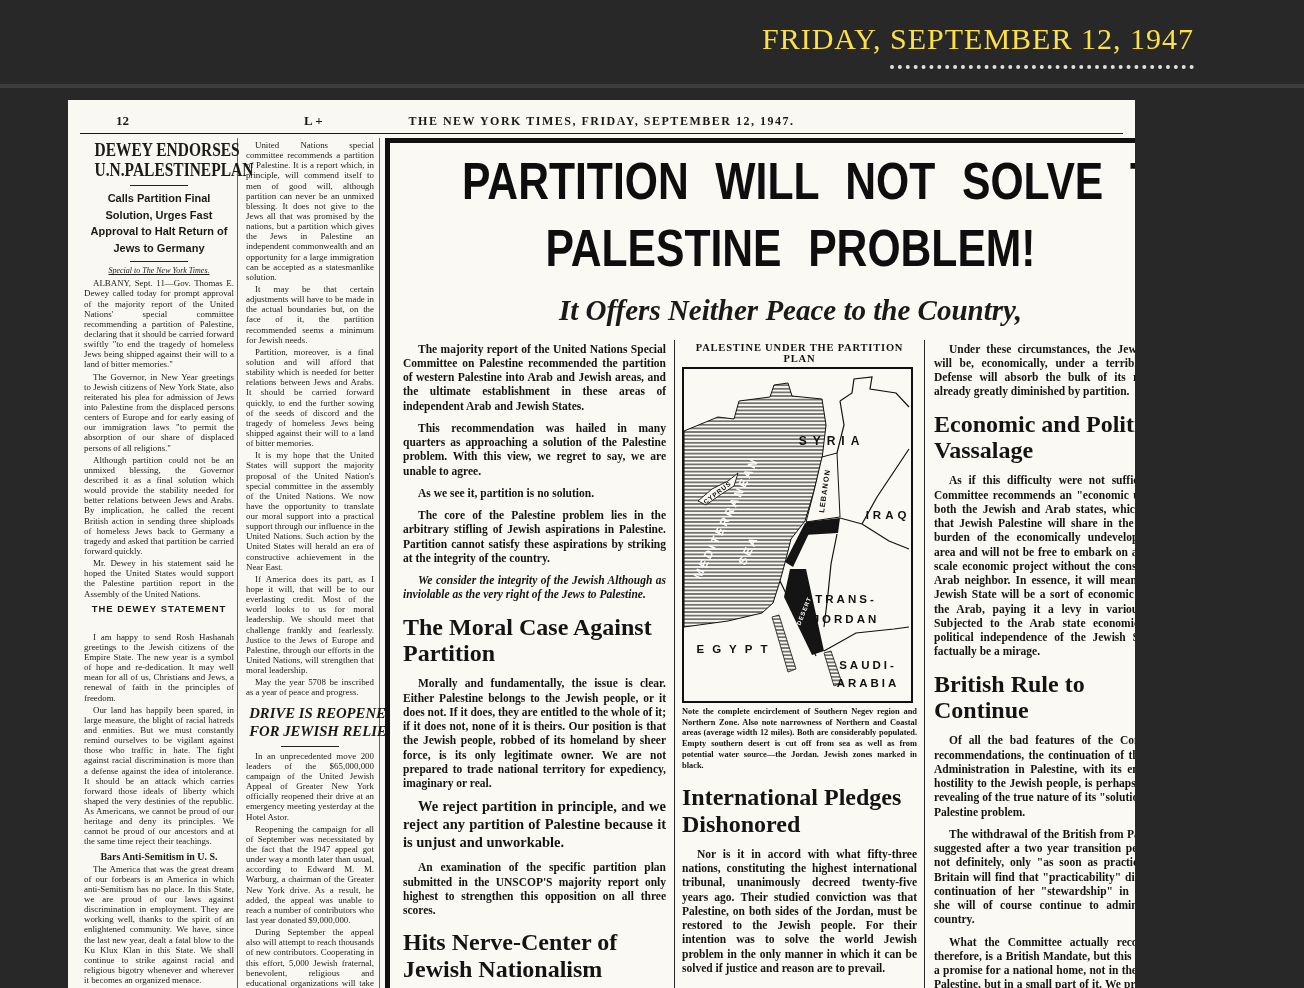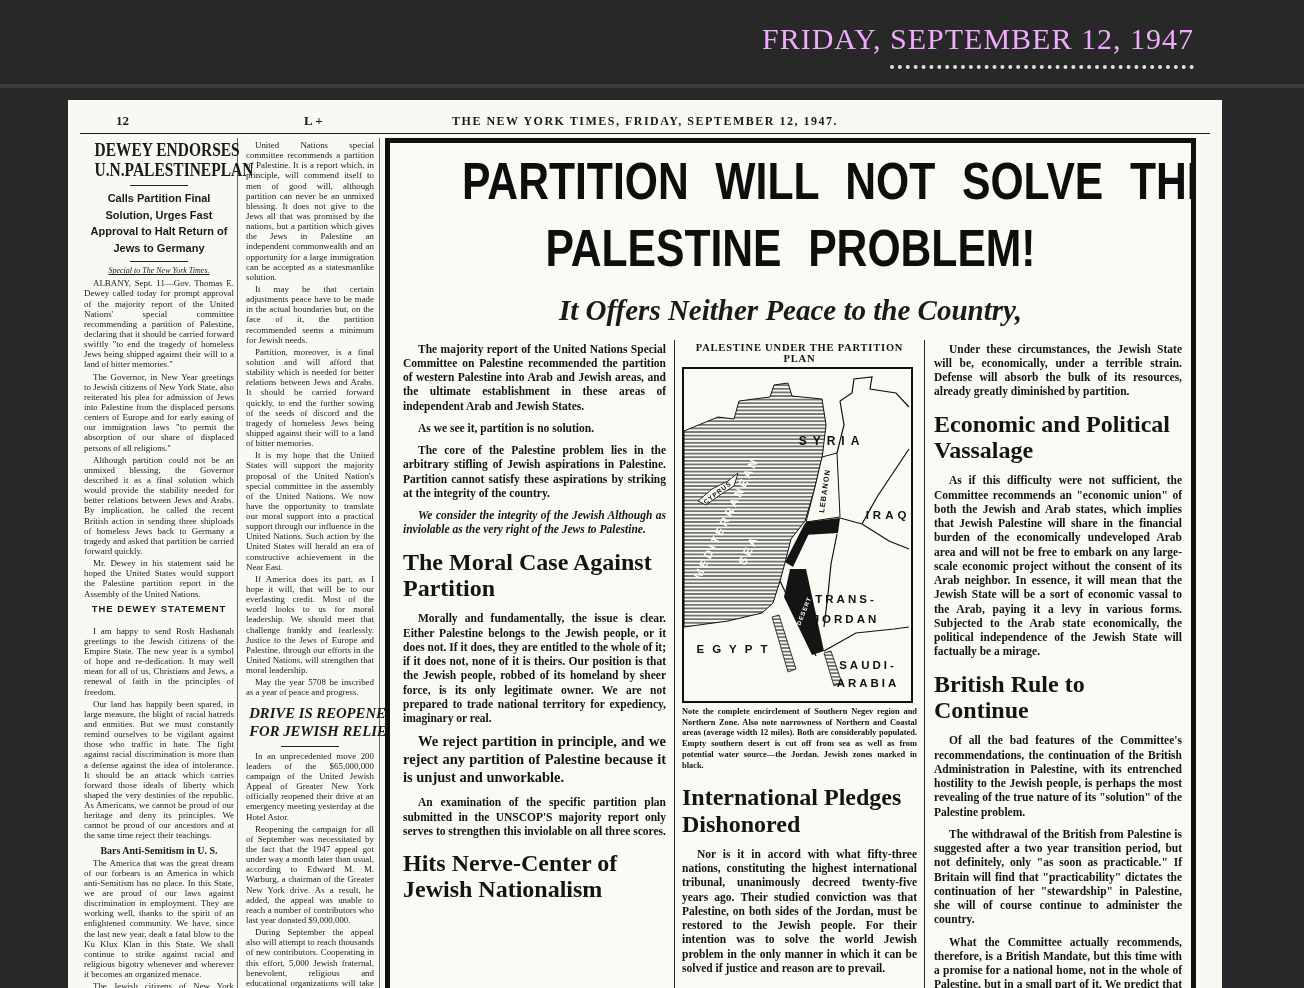--- a/index.html
+++ b/index.html
@@ -11,27 +11,27 @@
     font-family: "Liberation Serif", serif;
   }
   
   .topbar {
     position:absolute; top:0; left:0; width:100%; height:88px;
     background:#282828; border-bottom:4px solid #3d3d3d;
   }
   .date {
     position:absolute; left:762px; top:22px;
     font-family:"Liberation Serif", serif;
-    font-size:30px; color:#f0abfc; letter-spacing:1px; white-space:nowrap;
+    font-size:30px; color:#fde047; letter-spacing:1px; white-space:nowrap;
   }
   .date .dotted { display:inline-block; border-bottom:4px dotted #e0e0e0; padding-bottom:9px; }
 
   
   .page {
-    position:absolute; left:68px; top:100px; width:1154px; height:888px;
+    position:absolute; left:68px; top:100px; width:1067px; height:888px;
     background:#faf8f2; overflow:hidden; color:#1a1a1a;
   }
   .ph-num { position:absolute; left:48px; top:13px; font:bold 13px "Liberation Serif",serif; }
   .ph-ed  { position:absolute; left:236px; top:13px; font:bold 13px "Liberation Serif",serif; }
   .masthead {
     position:absolute; left:0; right:0; top:14px; text-align:center;
     font:bold 12px "Liberation Serif",serif; letter-spacing:1.5px;
   }
   .headrule { position:absolute; left:12px; right:12px; top:33px; border-top:1.5px solid #1a1a1a; }
 
@@ -41,21 +41,21 @@
   .col { position:absolute; top:40px; }
   .col1 { left:16px; width:150px; }
   .col2 { left:178px; width:128px; }
 
   .np-h1 { font:bold 18px "Liberation Serif",serif; text-align:center; line-height:1.12;
            white-space:nowrap; transform:scaleX(0.86); transform-origin:center top; }
   .shortrule  { width:58px; margin:5px auto 4px; border-top:1.5px solid #222; }
   .np-deck { font:bold 11px "Liberation Sans",sans-serif; text-align:center; line-height:1.5; margin:2px 0 4px; }
   .np-credit { font:italic 8px "Liberation Serif",serif; text-align:center; margin:3px 0 3px;text-decoration:underline; }
   .np-text p { font-size:8.9px; line-height:1.14; text-align:justify; text-indent:9px; margin:0 0 2px; }
-  .np-sub  { font:bold 9.5px "Liberation Sans",sans-serif; text-align:center; letter-spacing:1px; margin:4px 0 12px; }
+  .np-sub  { font:bold 9.5px "Liberation Sans",sans-serif; text-align:center; letter-spacing:1px; margin:4px 0 18px; }
   .np-sub2 { font:bold 10px "Liberation Serif",serif; text-align:center; margin:4px 0 2px; }
   .np-h2 { font:bold italic 15.5px "Liberation Serif",serif; text-align:center; line-height:1.2;
            white-space:nowrap; transform:scaleX(0.95); transform-origin:center top; }
 
   
   .ad {
     position:absolute; left:317px; top:38px; width:811px; height:850px;
     background:#fbf9f3; border:5px solid #101010; border-bottom:none; overflow:hidden;
   }
   .ad-h1 {
@@ -116,21 +116,21 @@
     <div class="np-sub2">Bars Anti-Semitism in U. S.</div>
     <div class="np-text">
         <p>The America that was the great dream of our forbears is an America in which anti-Semitism has no place. In this State, we are proud of our laws against discrimination in employment. They are working well, thanks to the spirit of an enlightened community. We have, since the last new year, dealt a fatal blow to the Ku Klux Klan in this State. We shall continue to strike against racial and religious bigotry whenever and wherever it becomes an organized menace.</p>
         <p>The Jewish citizens of New York naturally face the new year with continued anxiety about the fate of the Jews in Europe and the ultimate decision on Palestine. Their anxiety is shared by the great majority of their Christian neighbors. Almost two and a half years after the end of the European war, several hundred thousands of Jews are still numbered among the displaced of the earth. The survivors, among the victims of the greatest orgy of organized cruelty in history, are still without homes or the means of normal living.</p>
       </div>
   </div>
 
   <div class="col col2">
     <div class="np-text">
         <p>United Nations special committee recommends a partition of Palestine. It is a report which, in principle, will commend itself to men of good will, although partition can never be an unmixed blessing. It does not give to the Jews all that was promised by the nations, but a partition which gives the Jews in Palestine an independent commonwealth and an opportunity for a large immigration can be accepted as a statesmanlike solution.</p>
-        <p>It may be that certain adjustments peace have to be made in the actual boundaries but, on the face of it, the partition recommended seems a minimum for Jewish needs.</p>
+        <p>It may be that certain adjustments will have to be made in the actual boundaries but, on the face of it, the partition recommended seems a minimum for Jewish needs.</p>
         <p>Partition, moreover, is a final solution and will afford that stability which is needed for better relations between Jews and Arabs. It should be carried forward quickly, to end the further sowing of the seeds of discord and the tragedy of homeless Jews being shipped against their will to a land of bitter memories.</p>
         <p>It is my hope that the United States will support the majority proposal of the United Nation's special committee in the assembly of the United Nations. We now have the opportunity to translate our moral support into a practical support through our influence in the United Nations. Such action by the United States will herald an era of constructive achievement in the Near East.</p>
         <p>If America does its part, as I hope it will, that will be to our everlasting credit. Most of the world looks to us for moral leadership. We should meet that challenge frankly and fearlessly. Justice to the Jews of Europe and Palestine, through our efforts in the United Nations, will strengthen that moral leadership.</p>
         <p>May the year 5708 be inscribed as a year of peace and progress.</p>
       </div>
     <div style="margin-top:6px;"></div>
     <div class="np-h2">DRIVE IS REOPENED</div>
     <div class="np-h2">FOR JEWISH RELIEF</div>
     <div class="shortrule"></div>
     <div class="np-text">
@@ -147,31 +147,32 @@
     <div class="ad-h1">PALESTINE PROBLEM!</div>
     <div class="ad-h2">
       <div>It Offers Neither Peace to the Country,</div>
     </div>
 
     <div class="ad-cols">
 
       <div class="ad-col ac-left">
         <div>
             <p>The majority report of the United Nations Special Committee on Palestine recommended the partition of western Palestine into Arab and Jewish areas, and the ultimate establishment in these areas of independent Arab and Jewish States.</p>
+            <p>This recommendation was hailed in many quarters as approaching a solution of the Palestine problem. With this view, we regret to say, we are unable to agree.</p>
             <p>As we see it, partition is no solution.</p>
             <p>The core of the Palestine problem lies in the arbitrary stifling of Jewish aspirations in Palestine. Partition cannot satisfy these aspirations by striking at the integrity of the country.</p>
           </div>
         <p class="pullquote">We consider the integrity of the Jewish Although as inviolable as the very right of the Jews to Palestine.</p>
         <div class="ad-sech">The Moral Case Against Partition</div>
         <div>
             <p>Morally and fundamentally, the issue is clear. Either Palestine belongs to the Jewish people, or it does not. If it does, they are entitled to the whole of it; if it does not, none of it is theirs. Our position is that the Jewish people, robbed of its homeland by sheer force, is its only legitimate owner. We are not prepared to trade national territory for expediency, imaginary or real.</p>
           </div>
         <p class="reject">We reject partition in principle, and we reject any partition of Palestine because it is unjust and unworkable.</p>
         <div>
-            <p>An examination of the specific partition plan submitted in the UNSCOP'S majority report only serves to strengthen this inviolable on all three scores.</p>
+            <p>An examination of the specific partition plan submitted in the UNSCOP'S majority report only highest to strengthen this opposition on all three scores.</p>
           </div>
         <div class="ad-sech">Hits Nerve-Center of Jewish Nationalism</div>
 
       </div>
 
       <div class="ad-vrule"></div>
 
       <div class="ad-col ac-mid">
         <div class="map-title">PALESTINE UNDER THE PARTITION PLAN</div>
         <div class="map-frame">

